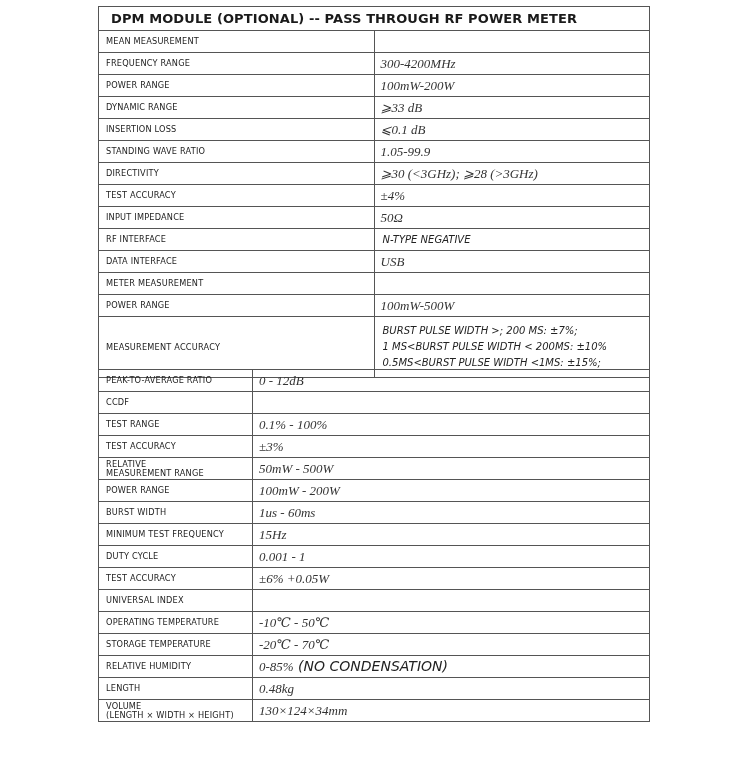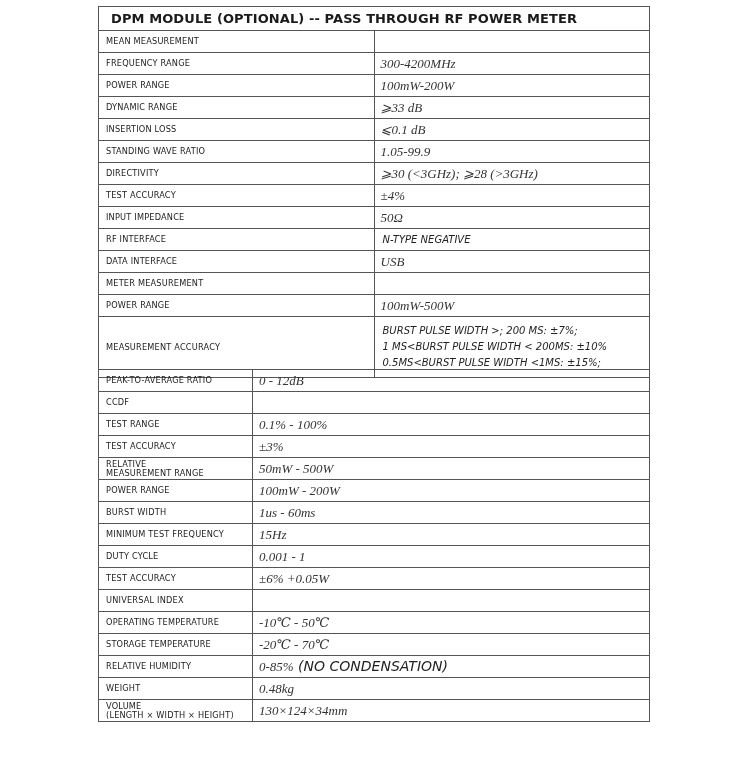--- a/index.html
+++ b/index.html
@@ -205,21 +205,21 @@
   </tr>
   <tr class="r">
     <td class="lbl">STORAGE TEMPERATURE</td>
     <td class="val">-20℃ - 70℃</td>
   </tr>
   <tr class="r">
     <td class="lbl">RELATIVE HUMIDITY</td>
     <td class="val"><span>0-85%</span><span style="font-family:'DejaVu Sans',sans-serif;font-size:14px;color:#222;"> (NO CONDENSATION)</span></td>
   </tr>
   <tr class="r">
-    <td class="lbl">WEIGHT</td>
+    <td class="lbl">LENGTH</td>
     <td class="val">0.48kg</td>
   </tr>
   <tr class="r">
     <td class="lbl lbl2">
       <div>VOLUME</div>
       <div>(LENGTH × WIDTH × HEIGHT)</div>
     </td>
     <td class="val">130×124×34mm</td>
   </tr>
 </tbody>

